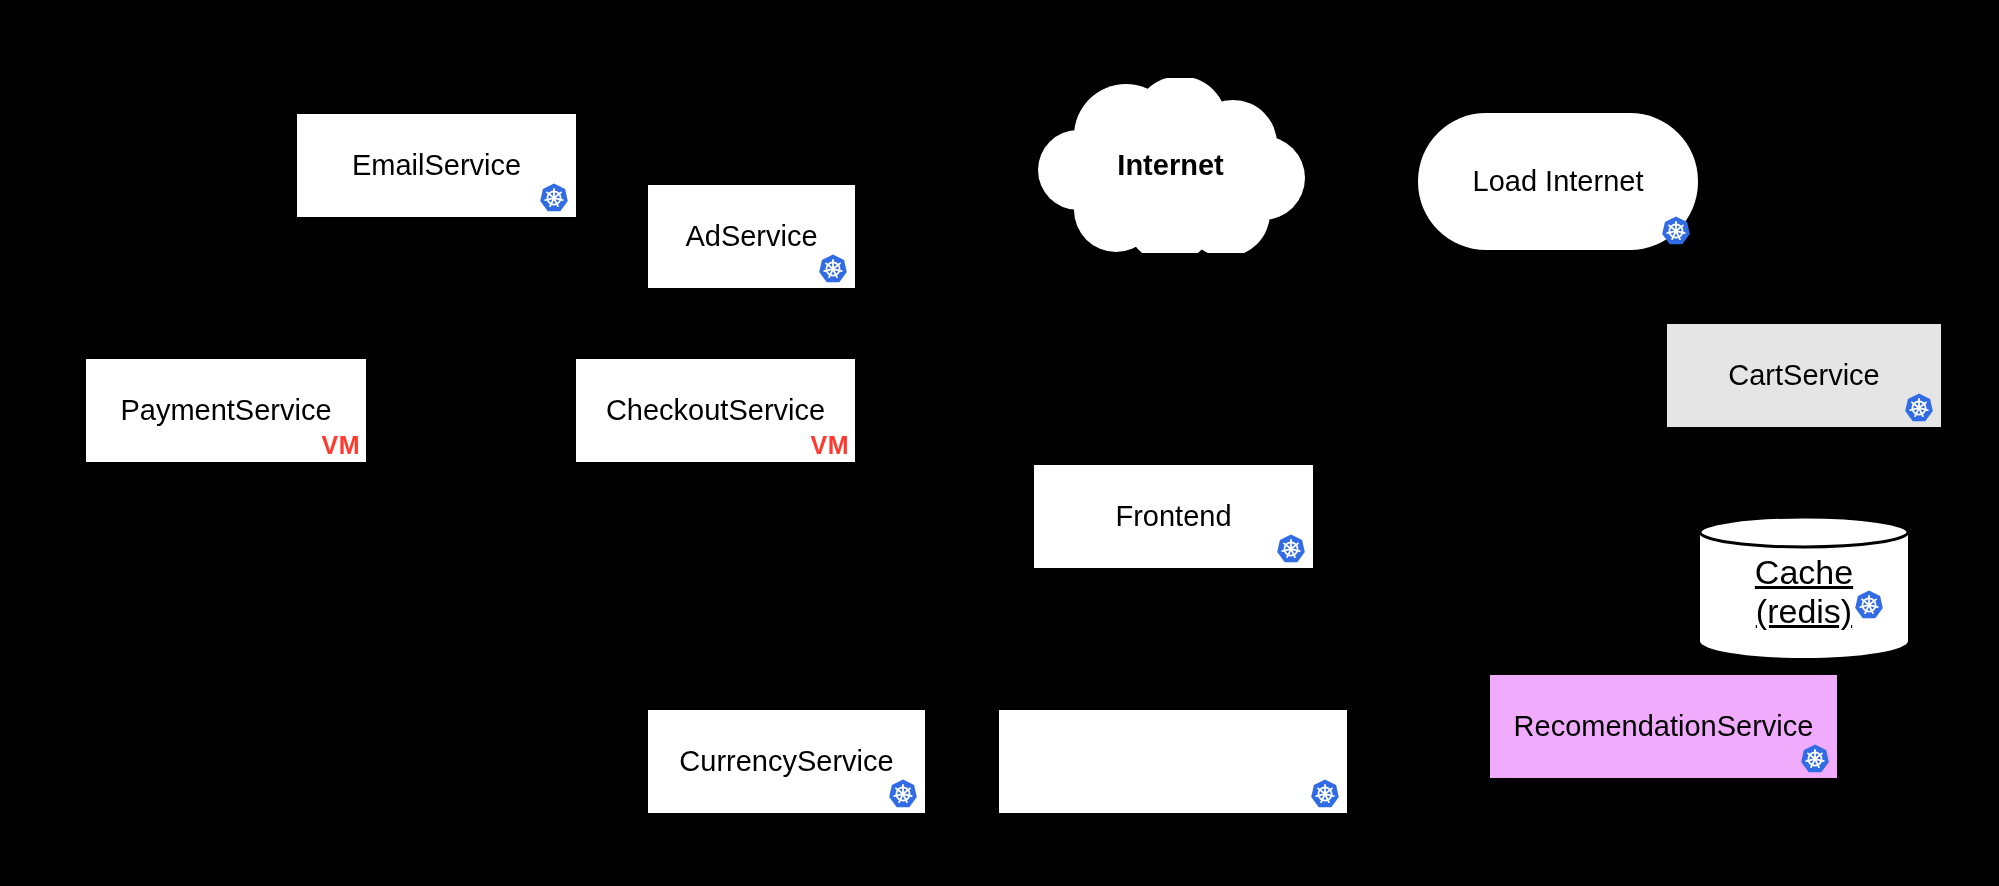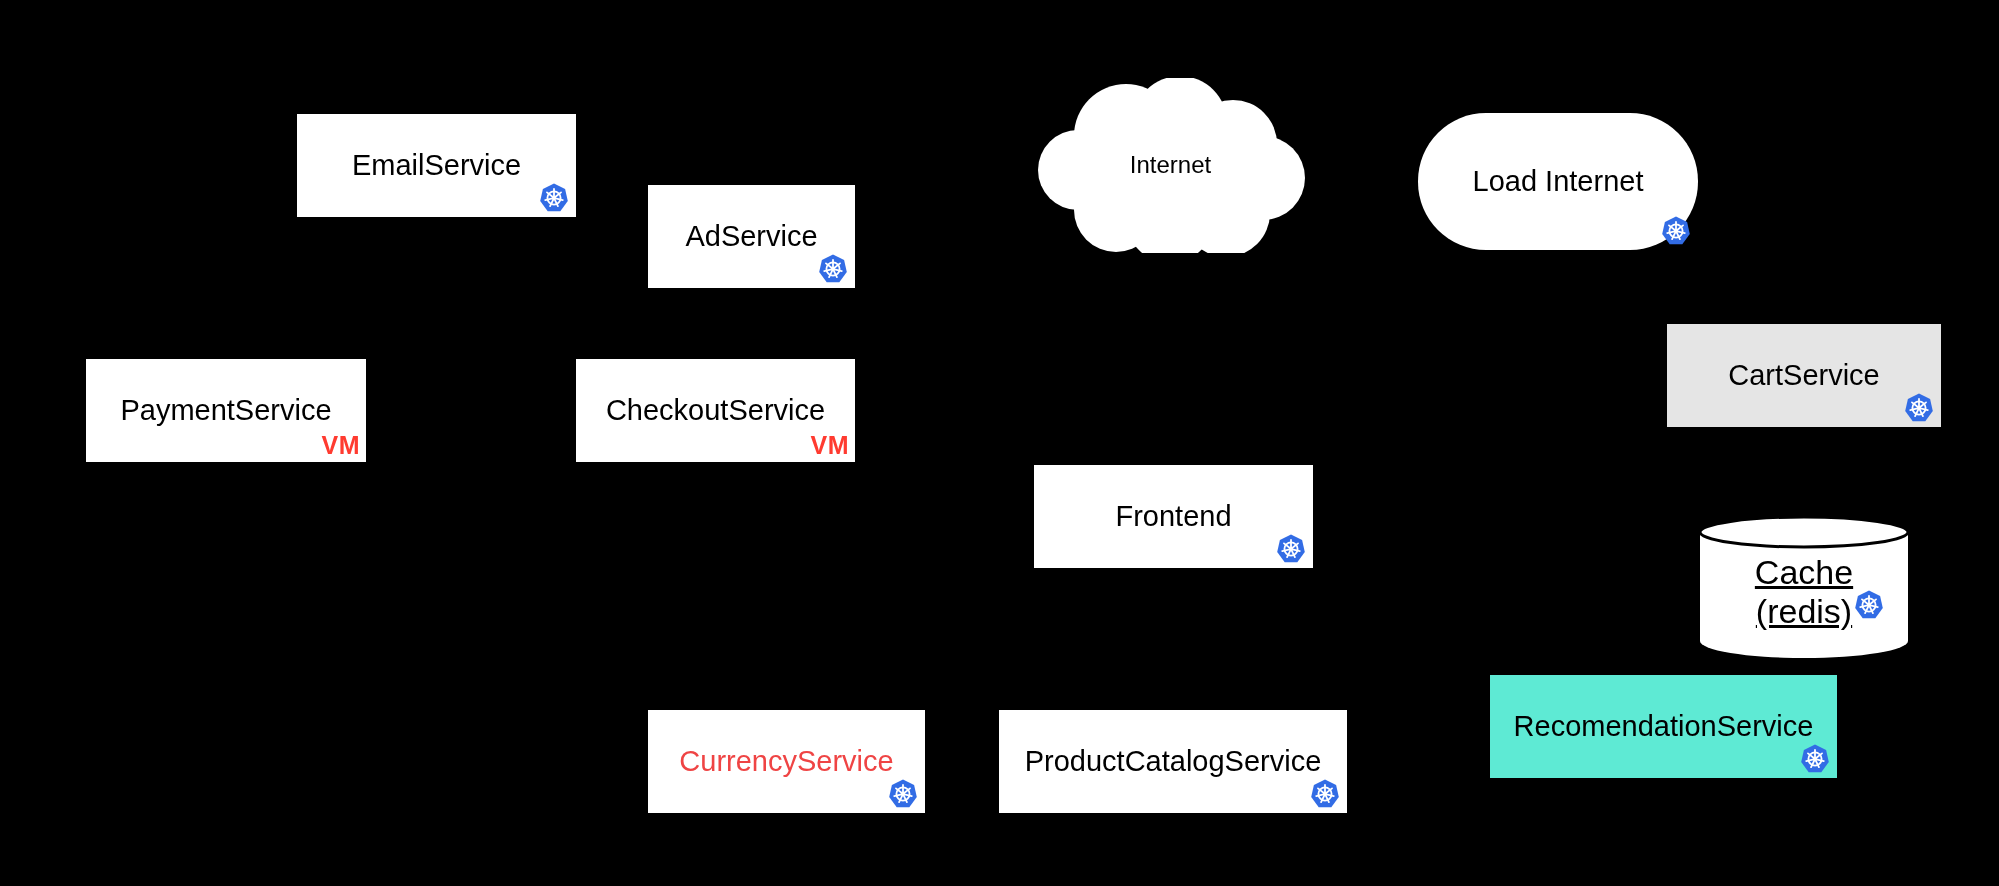--- a/index.html
+++ b/index.html
@@ -142,21 +142,21 @@
         <circle cx="150" cy="45" r="47" fill="#ffffff"></circle>
         <circle cx="203" cy="66" r="44" fill="#ffffff"></circle>
         <circle cx="233" cy="100" r="42" fill="#ffffff"></circle>
         <circle cx="196" cy="135" r="44" fill="#ffffff"></circle>
         <circle cx="140" cy="141" r="44" fill="#ffffff"></circle>
         <circle cx="86" cy="132" r="42" fill="#ffffff"></circle>
         <circle cx="48" cy="92" r="40" fill="#ffffff"></circle>
         <circle cx="120" cy="92" r="60" fill="#ffffff"></circle>
         <circle cx="175" cy="98" r="55" fill="#ffffff"></circle>
       </svg>
-      <div class="cloud-text" style="font-size: 24px;">Internet</div>
+      <div class="cloud-text" style="font-size: 29px; font-weight: bold;">Internet</div>
     </div>
     <div class="node stadium" style="background: rgb(255, 255, 255); color: rgb(0, 0, 0); position: absolute; left: 1402px; top: 113px; width: 280px; height: 137px;">
       <span class="label" style="font-size: 29px;">Load Internet</span>
       <span class="k8s-badge">
         <svg viewBox="0 0 100 100">
           <polygon points="50,2 87,20 96,60 71,94 29,94 4,60 13,20" fill="#326CE5"></polygon>
           <circle cx="50" cy="50" r="22" fill="none" stroke="#ffffff" stroke-width="6"></circle>
           <circle cx="50" cy="50" r="7" fill="#ffffff"></circle>
           <line x1="50.00" y1="45.00" x2="50.00" y2="20.00" stroke="#ffffff" stroke-width="6" stroke-linecap="round"></line>
           <line x1="53.91" y1="46.88" x2="73.45" y2="31.30" stroke="#ffffff" stroke-width="6" stroke-linecap="round"></line>
@@ -225,56 +225,55 @@
           <line x1="50.00" y1="45.00" x2="50.00" y2="20.00" stroke="#ffffff" stroke-width="6" stroke-linecap="round"></line>
           <line x1="53.91" y1="46.88" x2="73.45" y2="31.30" stroke="#ffffff" stroke-width="6" stroke-linecap="round"></line>
           <line x1="54.87" y1="51.11" x2="79.25" y2="56.68" stroke="#ffffff" stroke-width="6" stroke-linecap="round"></line>
           <line x1="52.17" y1="54.50" x2="63.02" y2="77.03" stroke="#ffffff" stroke-width="6" stroke-linecap="round"></line>
           <line x1="47.83" y1="54.50" x2="36.98" y2="77.03" stroke="#ffffff" stroke-width="6" stroke-linecap="round"></line>
           <line x1="45.13" y1="51.11" x2="20.75" y2="56.68" stroke="#ffffff" stroke-width="6" stroke-linecap="round"></line>
           <line x1="46.09" y1="46.88" x2="26.55" y2="31.30" stroke="#ffffff" stroke-width="6" stroke-linecap="round"></line>
         </svg>
       </span>
     </div>
-    <div class="node rect" style="background: #5eead4; color: rgb(0, 0, 0); position: absolute; left: 1474px; top: 675px; width: 347px; height: 103px;">
+    <div class="node rect" style="background: #f0abfc; color: rgb(0, 0, 0); position: absolute; left: 1474px; top: 675px; width: 347px; height: 103px;">
       <span class="label" style="font-size: 29px;">RecomendationService</span>
       <span class="k8s-badge">
         <svg viewBox="0 0 100 100">
           <polygon points="50,2 87,20 96,60 71,94 29,94 4,60 13,20" fill="#326CE5"></polygon>
           <circle cx="50" cy="50" r="22" fill="none" stroke="#ffffff" stroke-width="6"></circle>
           <circle cx="50" cy="50" r="7" fill="#ffffff"></circle>
           <line x1="50.00" y1="45.00" x2="50.00" y2="20.00" stroke="#ffffff" stroke-width="6" stroke-linecap="round"></line>
           <line x1="53.91" y1="46.88" x2="73.45" y2="31.30" stroke="#ffffff" stroke-width="6" stroke-linecap="round"></line>
           <line x1="54.87" y1="51.11" x2="79.25" y2="56.68" stroke="#ffffff" stroke-width="6" stroke-linecap="round"></line>
           <line x1="52.17" y1="54.50" x2="63.02" y2="77.03" stroke="#ffffff" stroke-width="6" stroke-linecap="round"></line>
           <line x1="47.83" y1="54.50" x2="36.98" y2="77.03" stroke="#ffffff" stroke-width="6" stroke-linecap="round"></line>
           <line x1="45.13" y1="51.11" x2="20.75" y2="56.68" stroke="#ffffff" stroke-width="6" stroke-linecap="round"></line>
           <line x1="46.09" y1="46.88" x2="26.55" y2="31.30" stroke="#ffffff" stroke-width="6" stroke-linecap="round"></line>
         </svg>
       </span>
     </div>
-    <div class="node rect" style="background: rgb(255, 255, 255); color: #ef4444; position: absolute; left: 632px; top: 710px; width: 277px; height: 103px;">
+    <div class="node rect" style="background: rgb(255, 255, 255); color: #000000; position: absolute; left: 632px; top: 710px; width: 277px; height: 103px;">
       <span class="label" style="font-size: 29px;">CurrencyService</span>
       <span class="k8s-badge">
         <svg viewBox="0 0 100 100">
           <polygon points="50,2 87,20 96,60 71,94 29,94 4,60 13,20" fill="#326CE5"></polygon>
           <circle cx="50" cy="50" r="22" fill="none" stroke="#ffffff" stroke-width="6"></circle>
           <circle cx="50" cy="50" r="7" fill="#ffffff"></circle>
           <line x1="50.00" y1="45.00" x2="50.00" y2="20.00" stroke="#ffffff" stroke-width="6" stroke-linecap="round"></line>
           <line x1="53.91" y1="46.88" x2="73.45" y2="31.30" stroke="#ffffff" stroke-width="6" stroke-linecap="round"></line>
           <line x1="54.87" y1="51.11" x2="79.25" y2="56.68" stroke="#ffffff" stroke-width="6" stroke-linecap="round"></line>
           <line x1="52.17" y1="54.50" x2="63.02" y2="77.03" stroke="#ffffff" stroke-width="6" stroke-linecap="round"></line>
           <line x1="47.83" y1="54.50" x2="36.98" y2="77.03" stroke="#ffffff" stroke-width="6" stroke-linecap="round"></line>
           <line x1="45.13" y1="51.11" x2="20.75" y2="56.68" stroke="#ffffff" stroke-width="6" stroke-linecap="round"></line>
           <line x1="46.09" y1="46.88" x2="26.55" y2="31.30" stroke="#ffffff" stroke-width="6" stroke-linecap="round"></line>
         </svg>
       </span>
     </div>
     <div class="node rect" style="background: rgb(255, 255, 255); color: rgb(0, 0, 0); position: absolute; left: 983px; top: 710px; width: 348px; height: 103px;">
-      <span class="label" style="font-size: 29px;">ProductCatalogService</span>
       <span class="k8s-badge">
         <svg viewBox="0 0 100 100">
           <polygon points="50,2 87,20 96,60 71,94 29,94 4,60 13,20" fill="#326CE5"></polygon>
           <circle cx="50" cy="50" r="22" fill="none" stroke="#ffffff" stroke-width="6"></circle>
           <circle cx="50" cy="50" r="7" fill="#ffffff"></circle>
           <line x1="50.00" y1="45.00" x2="50.00" y2="20.00" stroke="#ffffff" stroke-width="6" stroke-linecap="round"></line>
           <line x1="53.91" y1="46.88" x2="73.45" y2="31.30" stroke="#ffffff" stroke-width="6" stroke-linecap="round"></line>
           <line x1="54.87" y1="51.11" x2="79.25" y2="56.68" stroke="#ffffff" stroke-width="6" stroke-linecap="round"></line>
           <line x1="52.17" y1="54.50" x2="63.02" y2="77.03" stroke="#ffffff" stroke-width="6" stroke-linecap="round"></line>
           <line x1="47.83" y1="54.50" x2="36.98" y2="77.03" stroke="#ffffff" stroke-width="6" stroke-linecap="round"></line>

